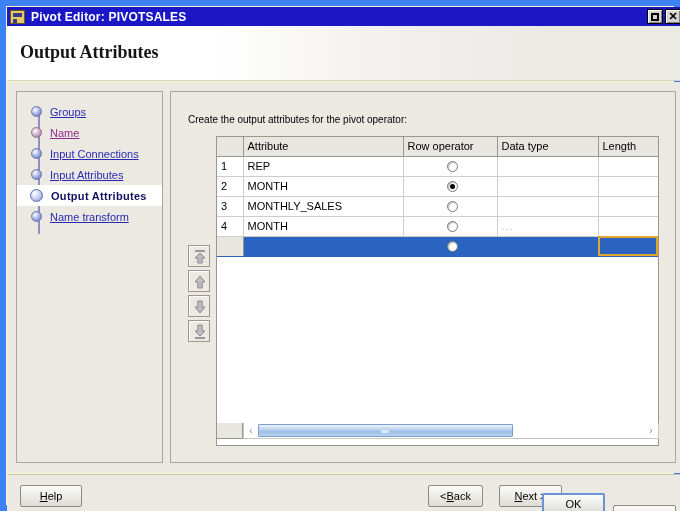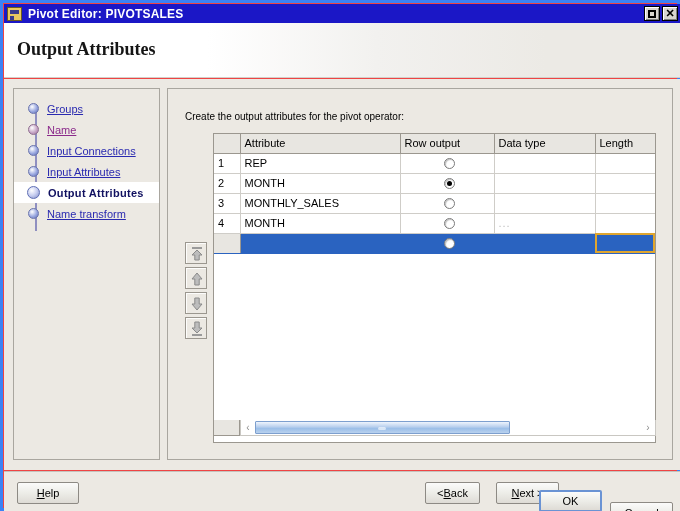--- a/index.html
+++ b/index.html
@@ -20,22 +20,22 @@
     background: #eceae4;
     box-sizing: border-box;
   }
 
   
   .window {
     position: absolute;
     left: 0; top: 0;
     width: 680px; height: 511px;
     box-sizing: border-box;
-    border: 3px solid #3b82f6;
-    background: #ef4444;
+    border: 6px solid #3b82f6;
+    background: #fef9c3;
   }
 
   
   .titlebar {
     position: absolute;
     left: 1px; top: 1px;
     width: 678px; height: 19px;
     background: #1c18c8;
     background-image: linear-gradient(90deg,#1b17c6 0%, #1b17c6 100%);
     display: flex;
@@ -520,21 +520,21 @@
                   <rect x="3" y="13" width="10" height="2" fill="#9a9a9a"></rect>
                 </svg></span></div>
           </div>
 
         <div class="table-wrap">
           <table class="grid">
             <thead>
               <tr>
                 <th class="rownum-h"></th>
                 <th style="width:160px">Attribute</th>
-                <th style="width:94px">Row output</th>
+                <th style="width:94px">Row operator</th>
                 <th style="width:101px">Data type</th>
                 <th style="width:60px">Length</th>
               </tr>
             </thead>
             <tbody id="grid-body">
                 <tr class="">
                   <td class="rownum">1</td>
                   <td>REP</td>
                   <td class="locator"><span class="radio"></span></td>
                   <td></td>

